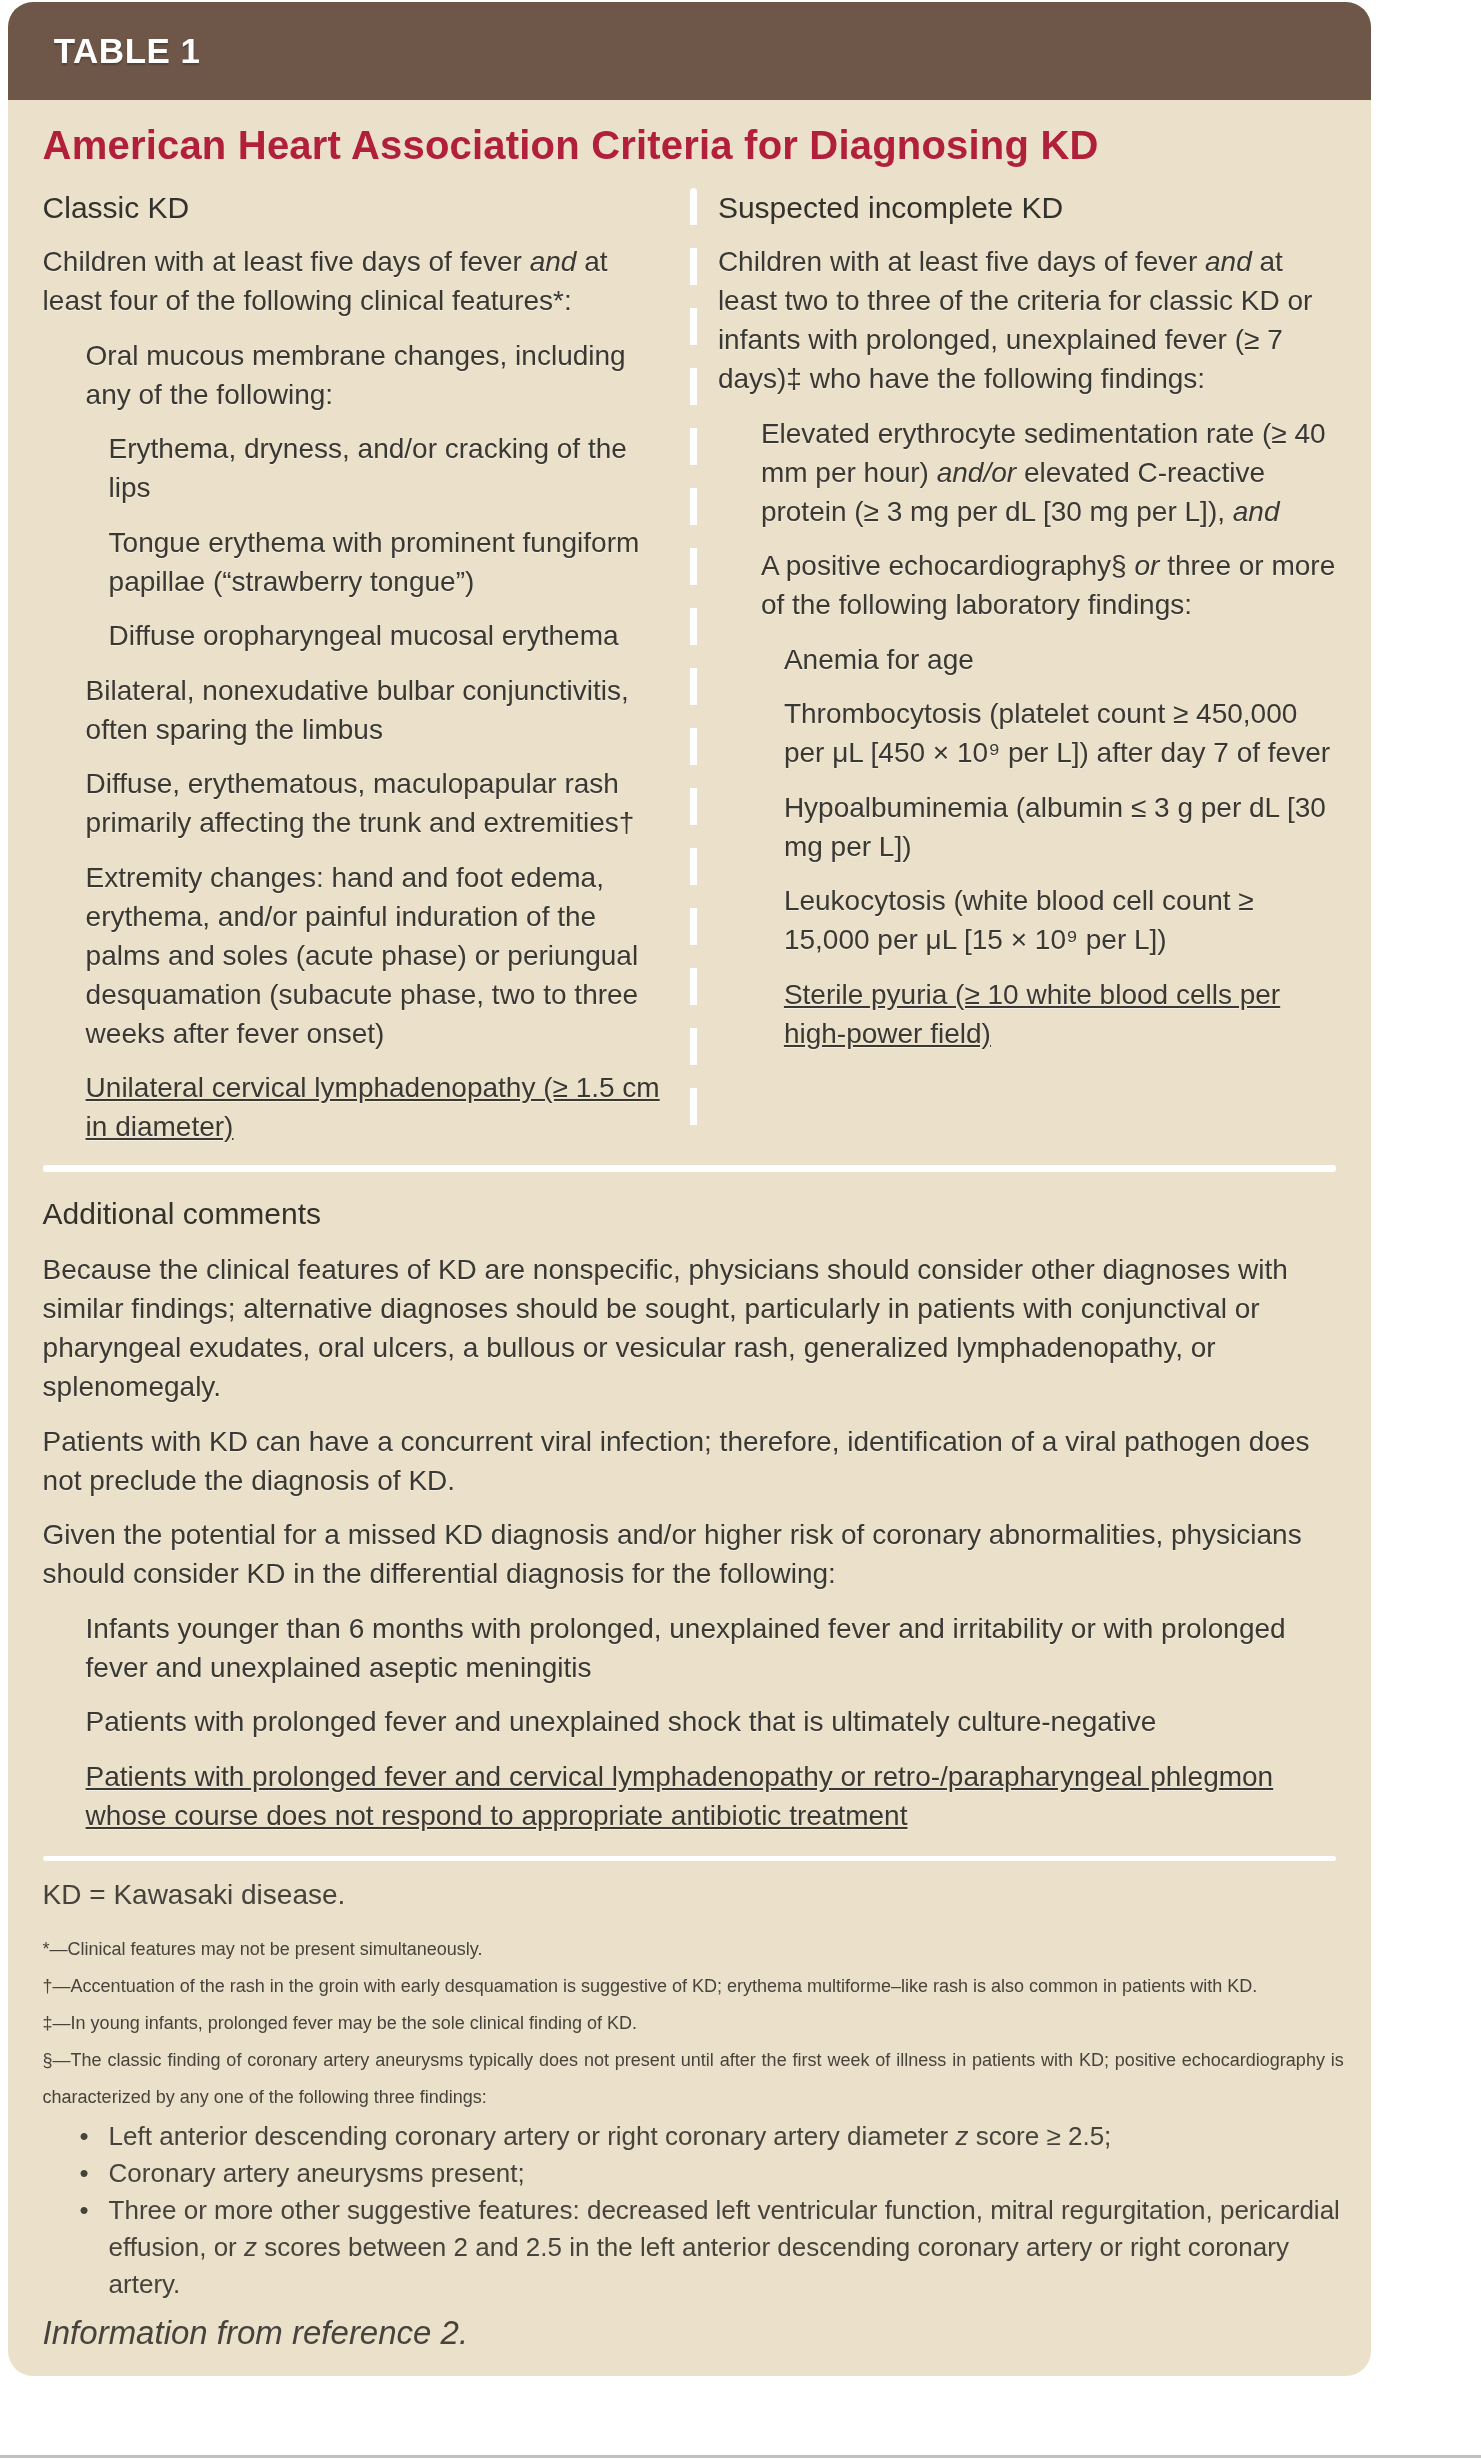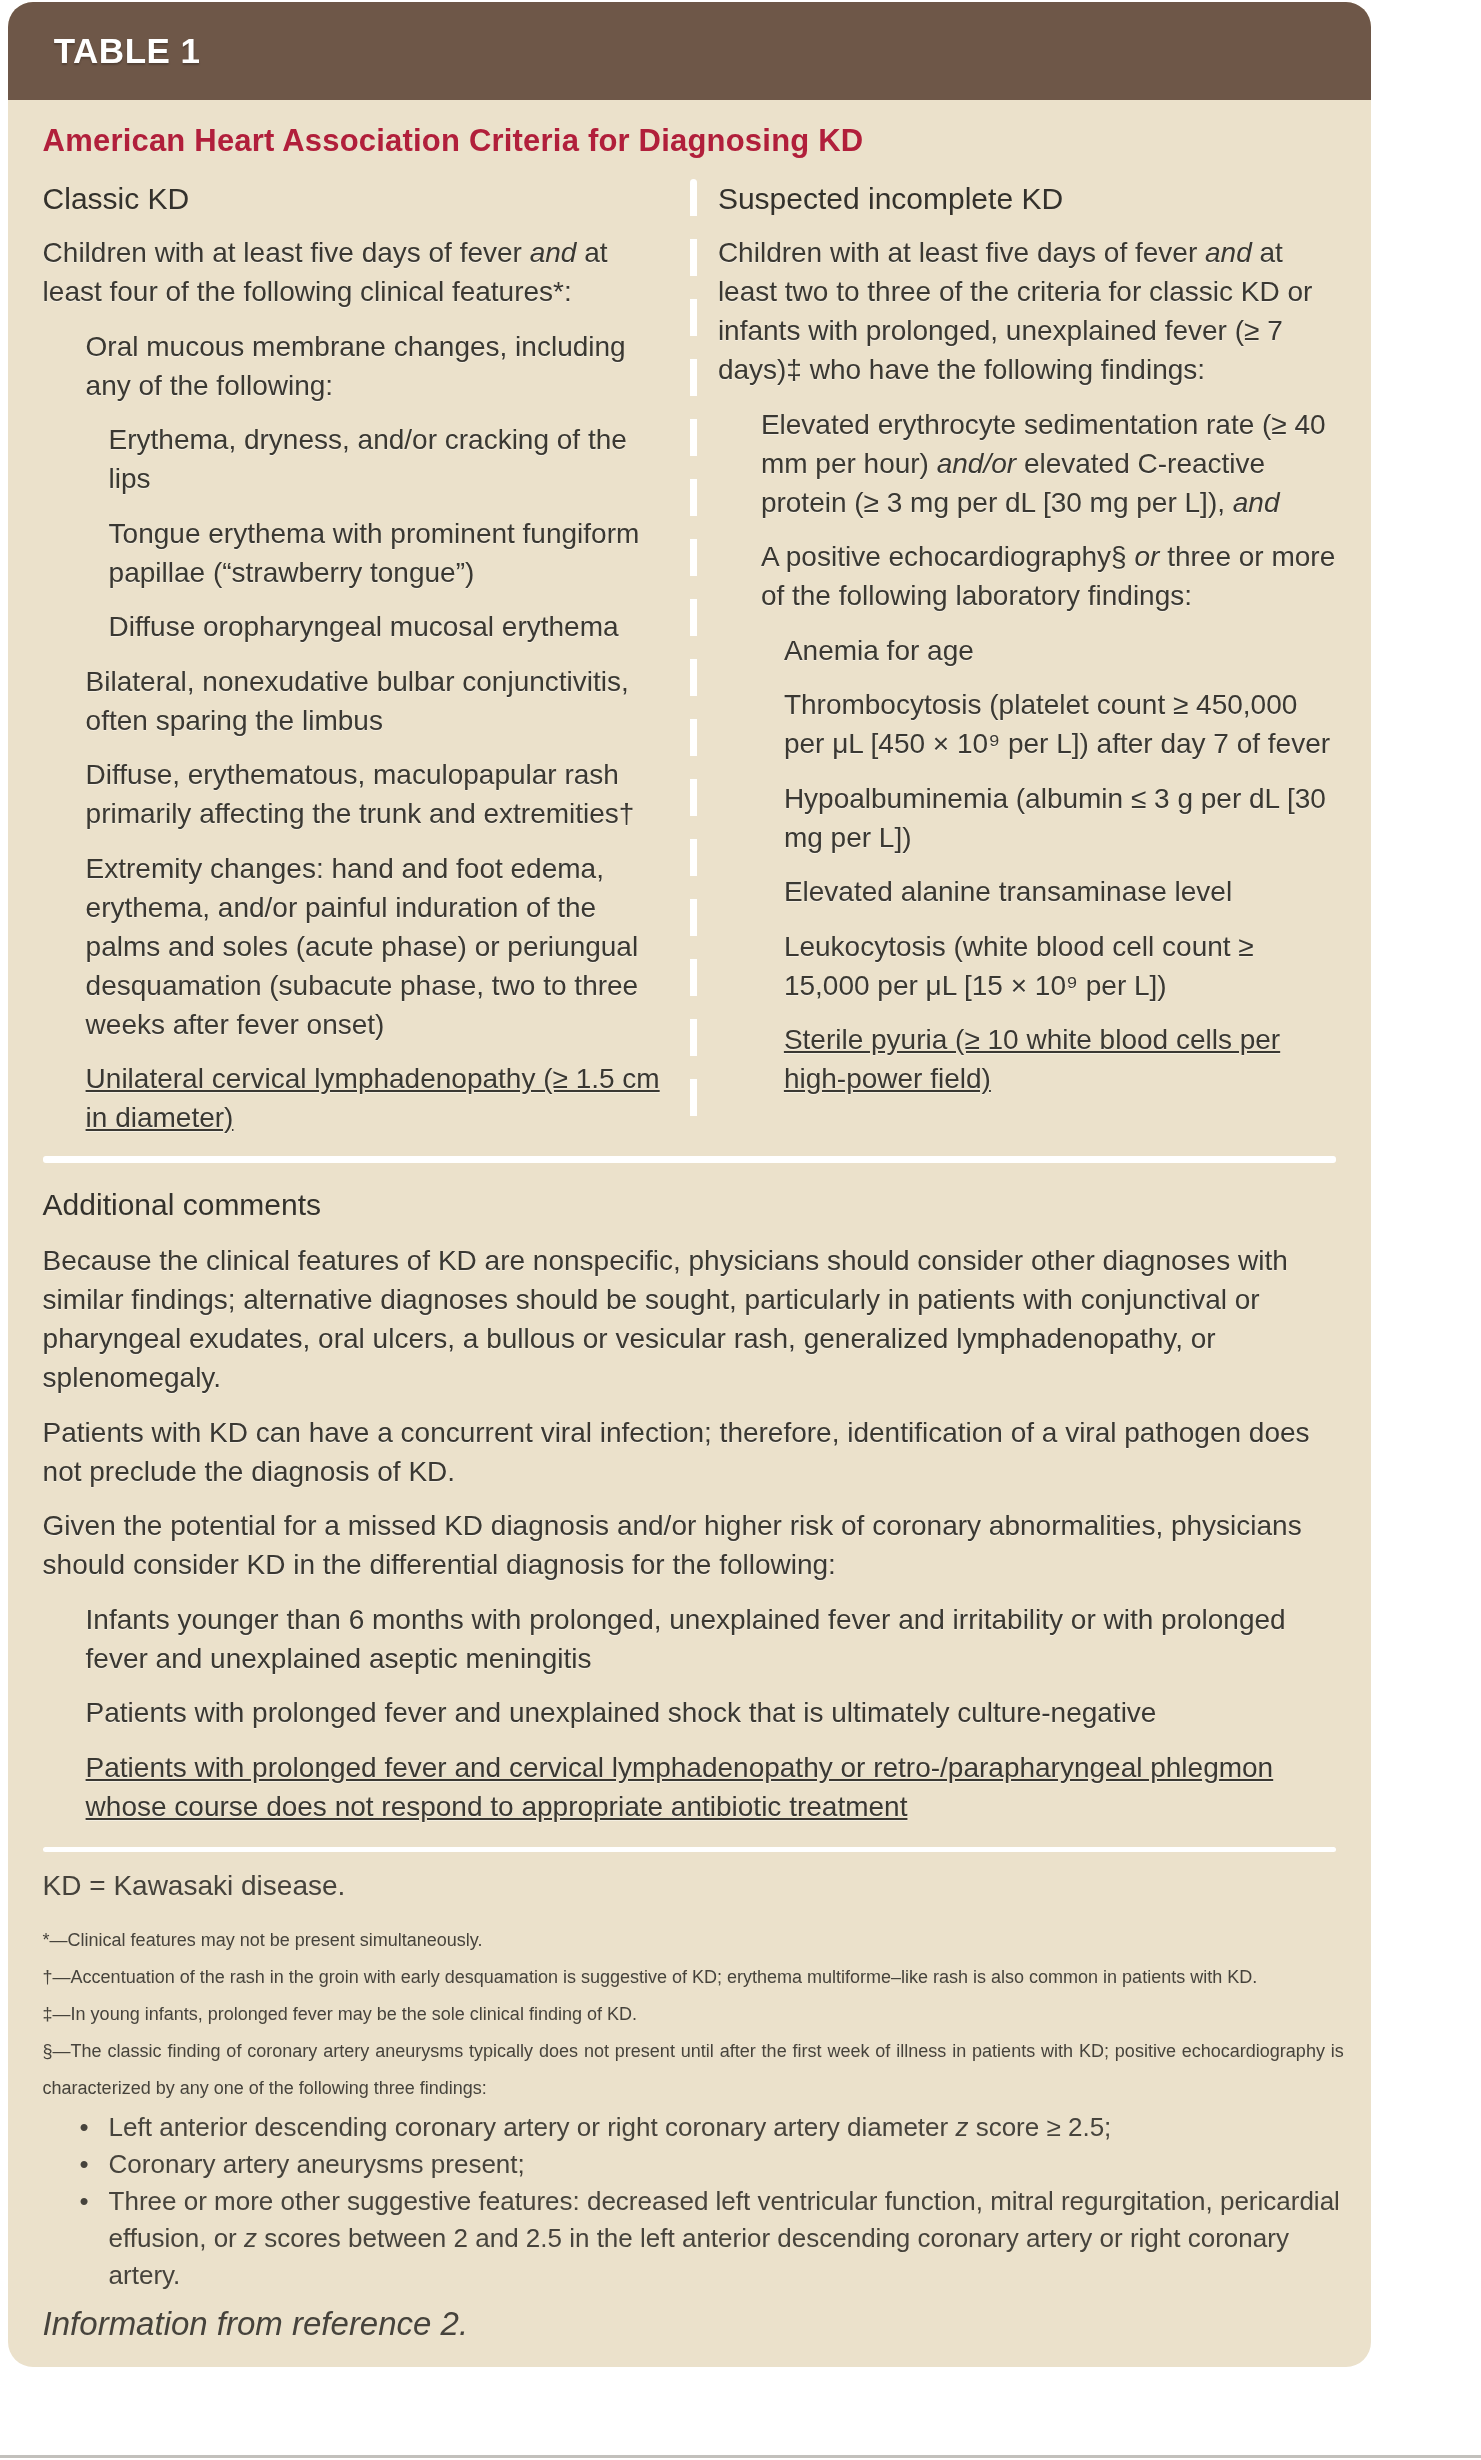--- a/index.html
+++ b/index.html
@@ -28,21 +28,21 @@
     height:98px;
     display:flex;align-items:center;
     padding-left:46px;
   }
   .header-bar .tlabel{
     color:#ffffff;font-size:35px;font-weight:700;letter-spacing:0.5px;
     text-shadow:0 1.9px 1.9px rgba(0,0,0,0.25);
   }
   .body-area{padding:21.3px 27px 0 27px;}
   .title{
-    color:var(--red);font-size:31px;font-weight:700;
+    color:var(--red);font-size:40px;font-weight:700;
     margin:1.9px 0 19.4px 7.8px;letter-spacing:0.2px;
   }
   .cols{display:flex;align-items:stretch;}
   .col{flex:1 1 0;min-width:0;}
   .col.left{padding:0 21.3px 0 7.8px;}
   .col.right{padding:0 0 0 21.3px;}
   .vdivider{
     width:6.8px;flex:0 0 6.8px;
     background:repeating-linear-gradient(to bottom,var(--white) 0 37px,rgba(255,255,255,0) 37px 60px);
     border-radius:3.9px;
@@ -127,21 +127,20 @@
 
       <section class="col right">
         <h2 class="colhead">Suspected incomplete KD</h2>
         <div>
             <p class="para"><span><span>Children with at least five days of fever </span><em>and</em><span> at least two to three of the criteria for classic KD or infants with prolonged, unexplained fever (≥ 7 days)‡ who have the following findings:</span></span></p>
             <p class="para ind1"><span><span>Elevated erythrocyte sedimentation rate (≥ 40 mm per hour) </span><em>and/or</em><span> elevated C-reactive protein (≥ 3 mg per dL [30 mg per L]), </span><em>and</em></span></p>
             <p class="para ind1"><span><span>A positive echocardiography§ </span><em>or</em><span> three or more of the following laboratory findings:</span></span></p>
             <p class="para ind2"><span><span>Anemia for age</span></span></p>
             <p class="para ind2"><span><span>Thrombocytosis (platelet count ≥ 450,000 per μL [450 × 10⁹ per L]) after day 7 of fever</span></span></p>
             <p class="para ind2"><span><span>Hypoalbuminemia (albumin ≤ 3 g per dL [30 mg per L])</span></span></p>
-            <p class="para ind2"><span><span>Elevated alanine transaminase level</span></span></p>
             <p class="para ind2"><span><span>Leukocytosis (white blood cell count ≥ 15,000 per μL [15 × 10⁹ per L])</span></span></p>
             <p class="para ind2"><span><span>Sterile pyuria (≥ 10 white blood cells per high-power field)</span></span></p>
           </div>
       </section>
     </div>
 
     <div class="hdivider"></div>
 
     <section class="additional">
       <h2 class="colhead">Additional comments</h2>

